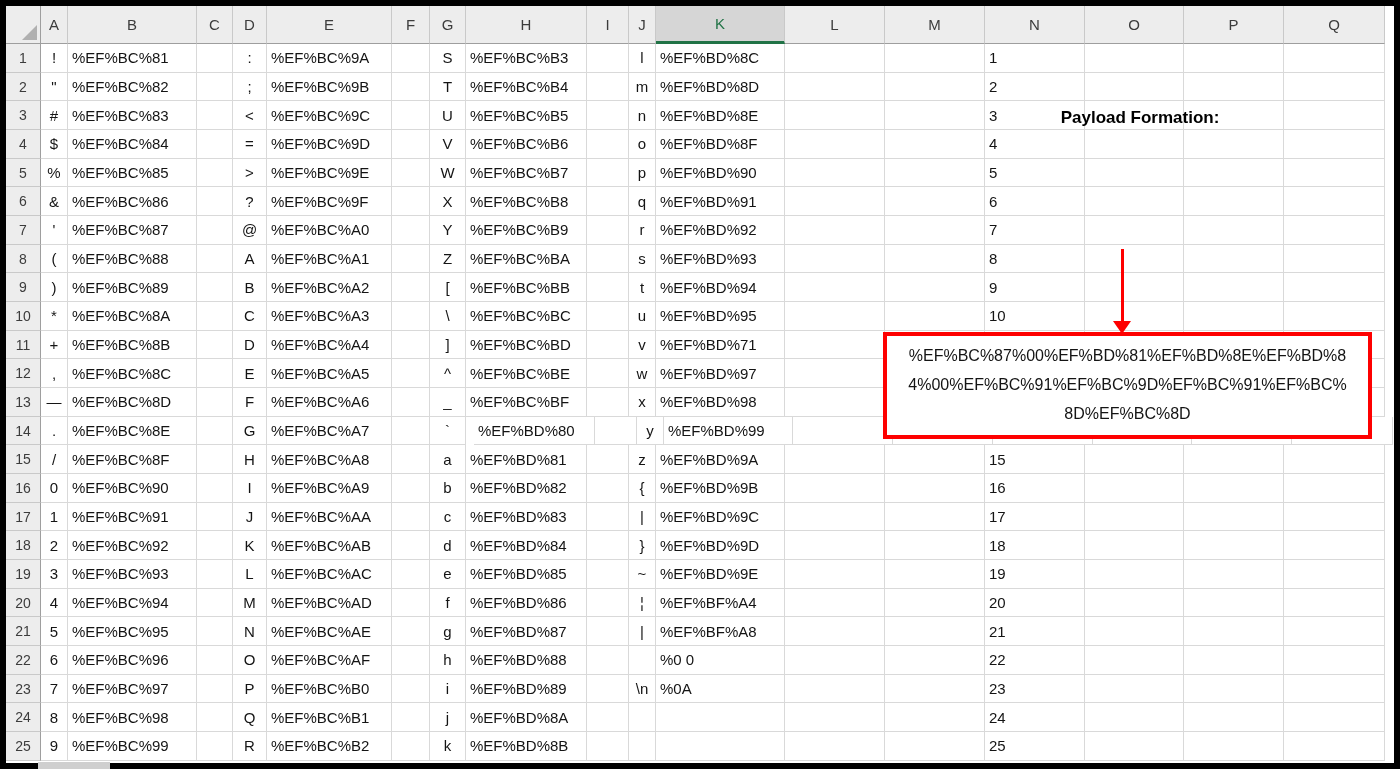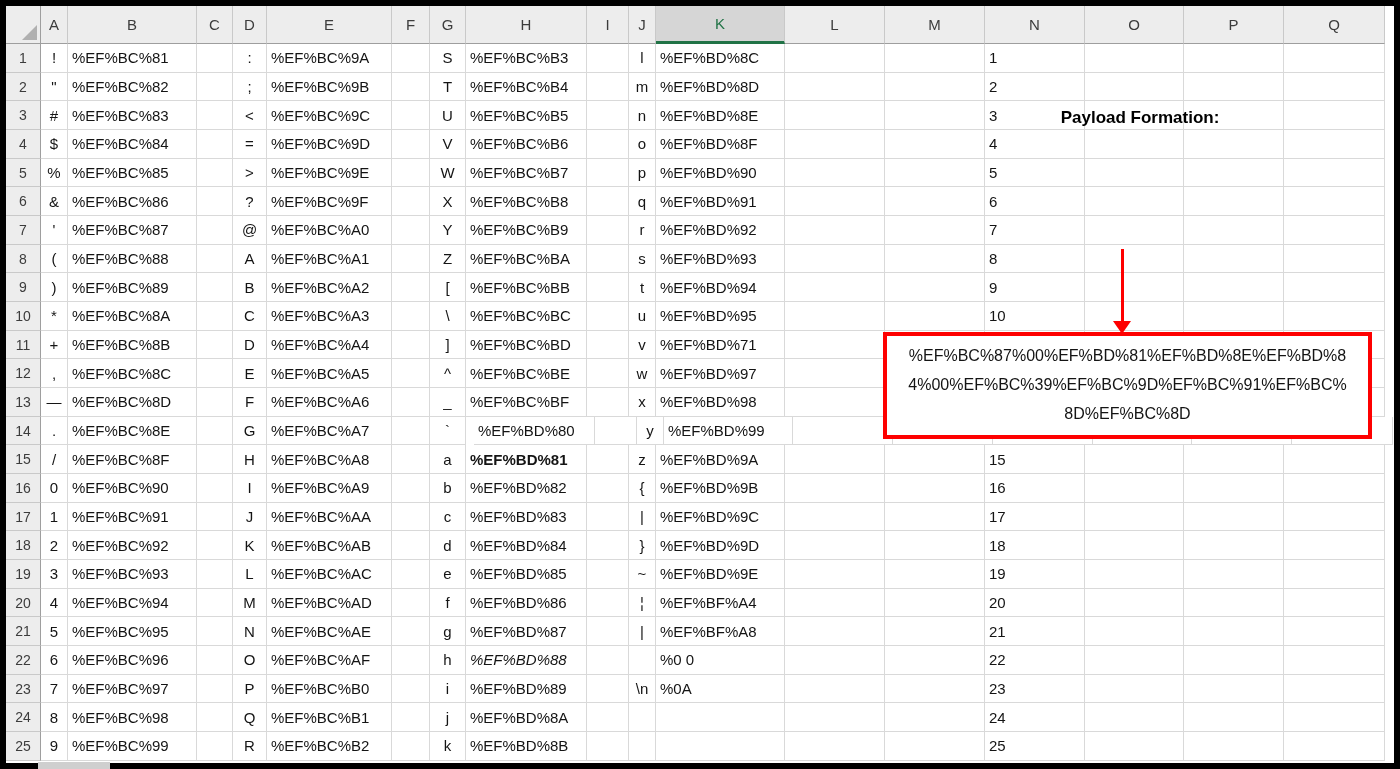--- a/index.html
+++ b/index.html
@@ -343,21 +343,21 @@
         </div>
         <div class="grid-row">
           <div class="row-hdr">15</div>
           <div class="cell ctr" style="width: 27px;">/</div>
           <div class="cell" style="width: 129px;">%EF%BC%8F</div>
           <div class="cell" style="width: 36px;"></div>
           <div class="cell ctr" style="width: 34px;">H</div>
           <div class="cell" style="width: 125px;">%EF%BC%A8</div>
           <div class="cell" style="width: 38px;"></div>
           <div class="cell ctr" style="width: 36px;">a</div>
-          <div class="cell" style="width: 121px; font-weight: bold;">%EF%BD%81</div>
+          <div class="cell" style="width: 121px;">%EF%BD%81</div>
           <div class="cell" style="width: 42px;"></div>
           <div class="cell ctr" style="width: 27px;">z</div>
           <div class="cell" style="width: 129px;">%EF%BD%9A</div>
           <div class="cell" style="width: 100px;"></div>
           <div class="cell" style="width: 100px;"></div>
           <div class="cell" style="width: 100px;">15</div>
           <div class="cell" style="width: 99px;"></div>
           <div class="cell" style="width: 100px;"></div>
           <div class="cell" style="width: 101px;"></div>
         </div>
@@ -483,21 +483,21 @@
         </div>
         <div class="grid-row">
           <div class="row-hdr">22</div>
           <div class="cell ctr" style="width: 27px;">6</div>
           <div class="cell" style="width: 129px;">%EF%BC%96</div>
           <div class="cell" style="width: 36px;"></div>
           <div class="cell ctr" style="width: 34px;">O</div>
           <div class="cell" style="width: 125px;">%EF%BC%AF</div>
           <div class="cell" style="width: 38px;"></div>
           <div class="cell ctr" style="width: 36px;">h</div>
-          <div class="cell" style="width: 121px; font-style: italic;">%EF%BD%88</div>
+          <div class="cell" style="width: 121px;">%EF%BD%88</div>
           <div class="cell" style="width: 42px;"></div>
           <div class="cell ctr" style="width: 27px;"></div>
           <div class="cell" style="width: 129px;">%0 0</div>
           <div class="cell" style="width: 100px;"></div>
           <div class="cell" style="width: 100px;"></div>
           <div class="cell" style="width: 100px;">22</div>
           <div class="cell" style="width: 99px;"></div>
           <div class="cell" style="width: 100px;"></div>
           <div class="cell" style="width: 101px;"></div>
         </div>
@@ -566,18 +566,18 @@
     <div class="pf-title">Payload Formation:</div>
 
 
     <div class="arrow">
       <div class="line"></div>
       <div class="head"></div>
     </div>
 
     <div class="enc-box">
       <div>%EF%BC%87%00%EF%BD%81%EF%BD%8E%EF%BD%8</div>
-      <div>4%00%EF%BC%39%EF%BC%9D%EF%BC%91%EF%BC%</div>
+      <div>4%00%EF%BC%91%EF%BC%9D%EF%BC%91%EF%BC%</div>
       <div>8D%EF%BC%8D</div>
     </div>
   </div>
   <div class="nub"></div>
 </div>
 
 </body></html>

